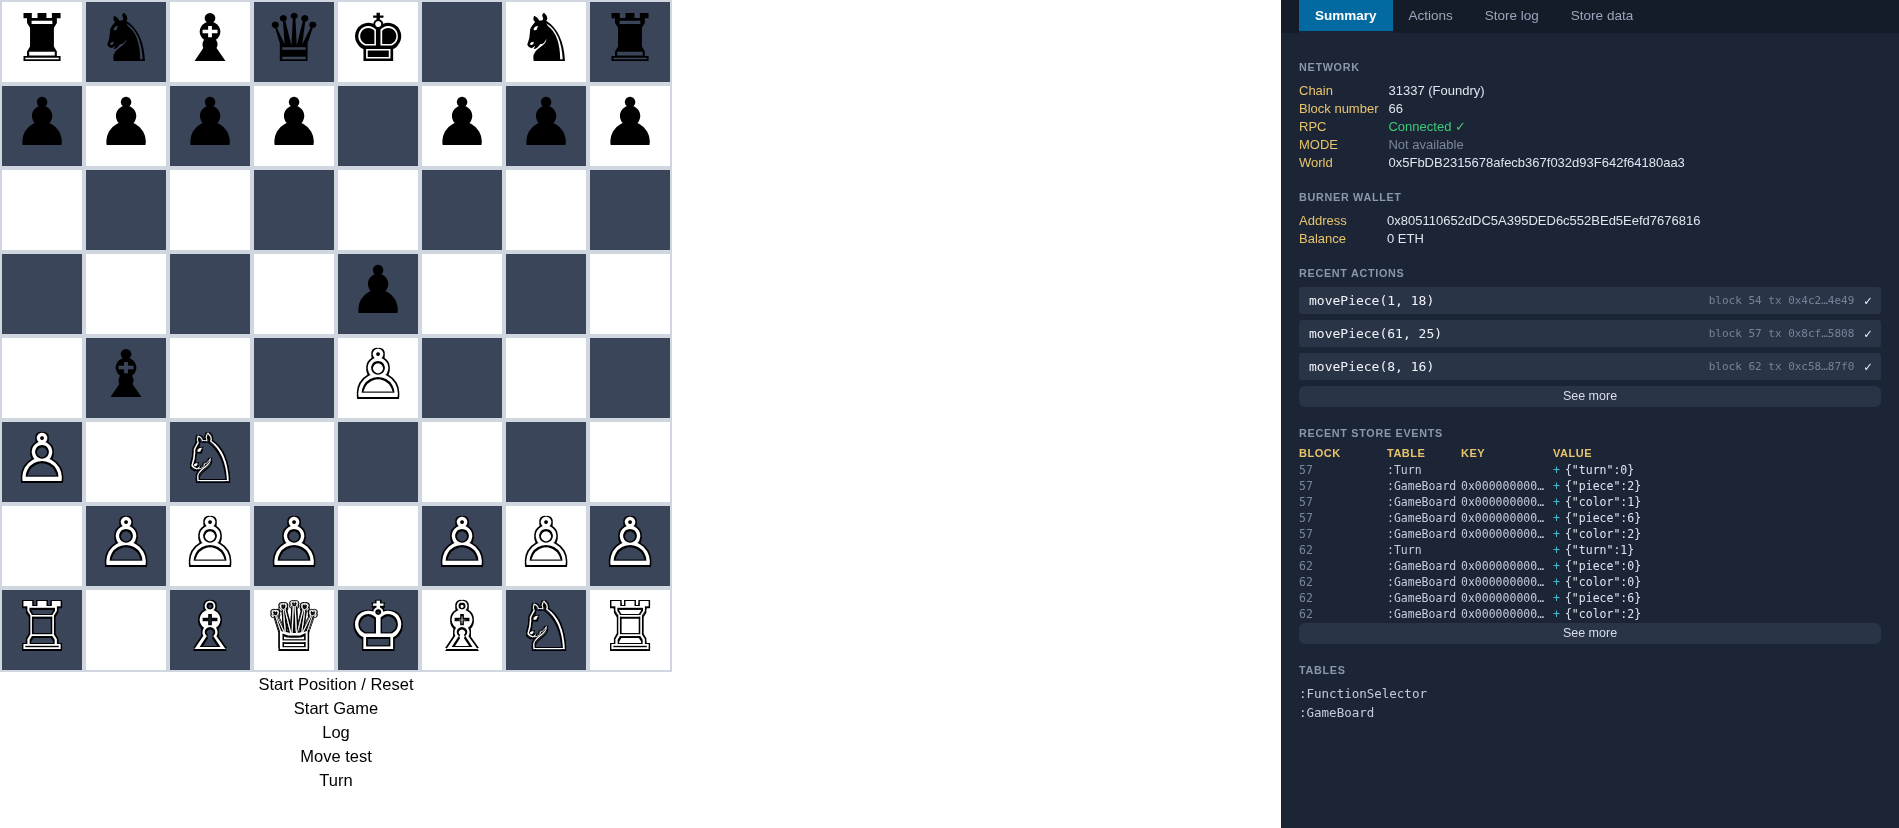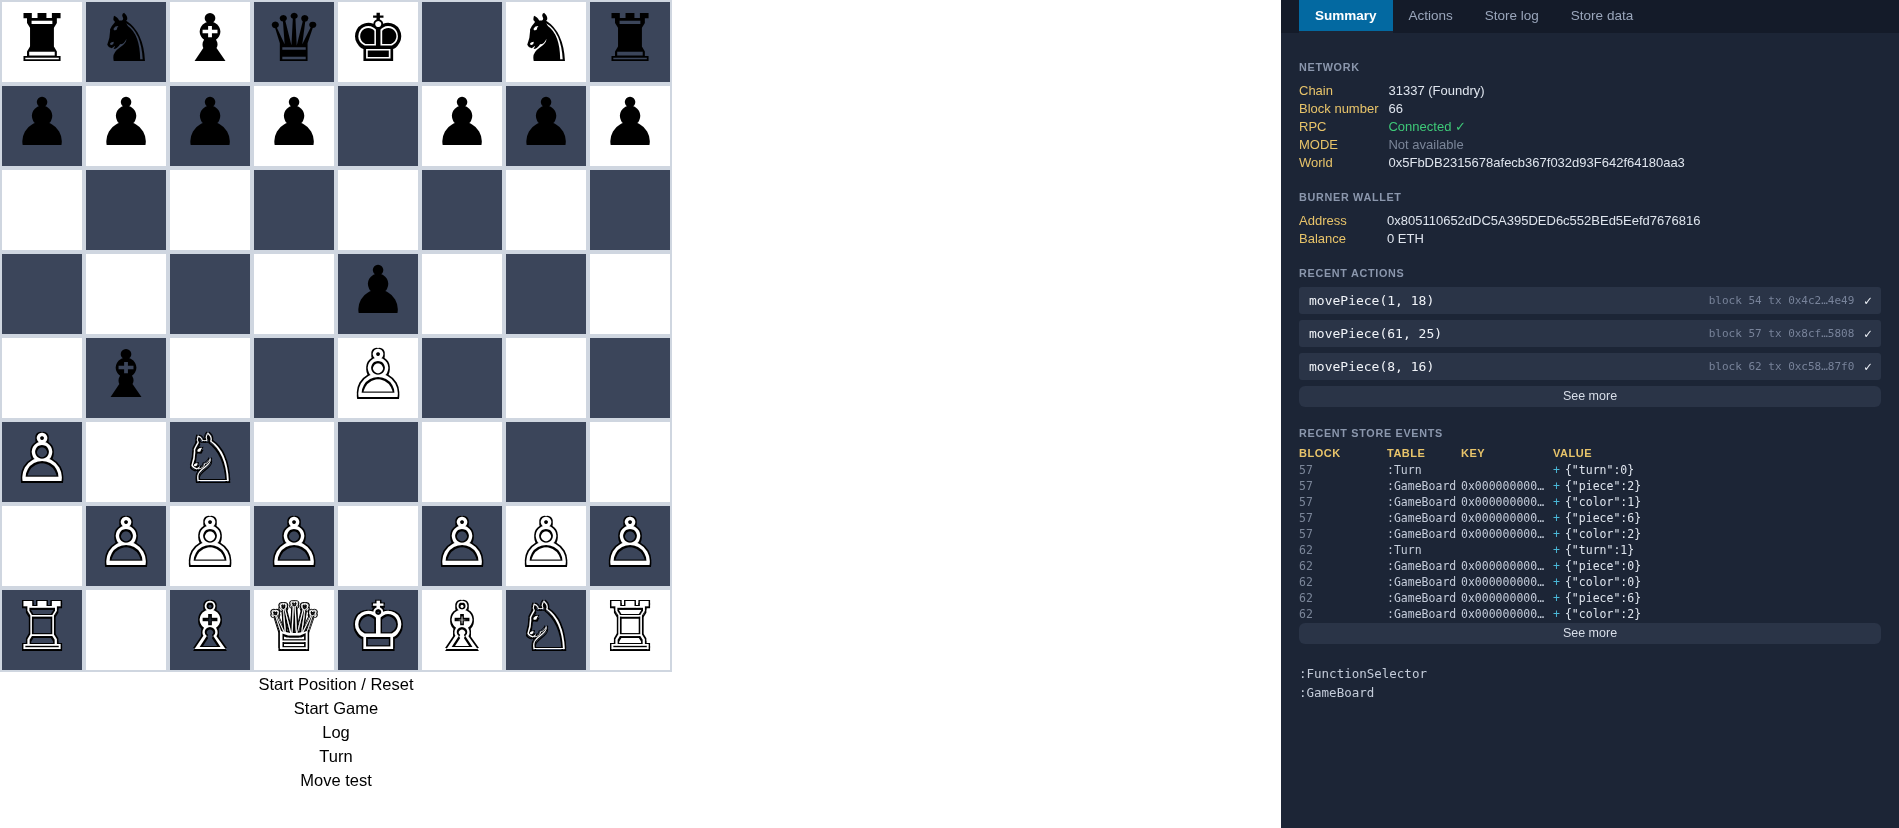--- a/index.html
+++ b/index.html
@@ -330,22 +330,22 @@
           <span class="piece white">♘</span>
         </div>
         <div class="sq light">
           <span class="piece white">♖</span>
         </div>
       </div>
     <div id="controls">
         <button class="ctrl-btn first">Start Position / Reset</button>
         <button class="ctrl-btn">Start Game</button>
         <button class="ctrl-btn">Log</button>
+        <button class="ctrl-btn">Move test</button>
         <button class="ctrl-btn">Turn</button>
-        <button class="ctrl-btn">Move test</button>
       </div>
   </div>
 
   <div id="devpanel">
     <div id="tabbar">
         <button class="tab active">Summary</button>
         <button class="tab">Actions</button>
         <button class="tab">Store log</button>
         <button class="tab">Store data</button>
       </div>
@@ -488,20 +488,21 @@
                 <td class="c-table">:GameBoard</td>
                 <td class="c-key">0x000000000…</td>
                 <td class="c-value"><span class="plus">+</span><span>{"color":2}</span></td>
               </tr>
             </tbody>
         </table>
         <button class="see-more">See more</button>
       </div>
 
       <div>
+        <div class="section-title">TABLES</div>
         <div class="tables-list" id="tables-list">
             <div class="table-item">:FunctionSelector</div>
             <div class="table-item">:GameBoard</div>
           </div>
       </div>
 
     </div>
   </div>
 </div>
 

